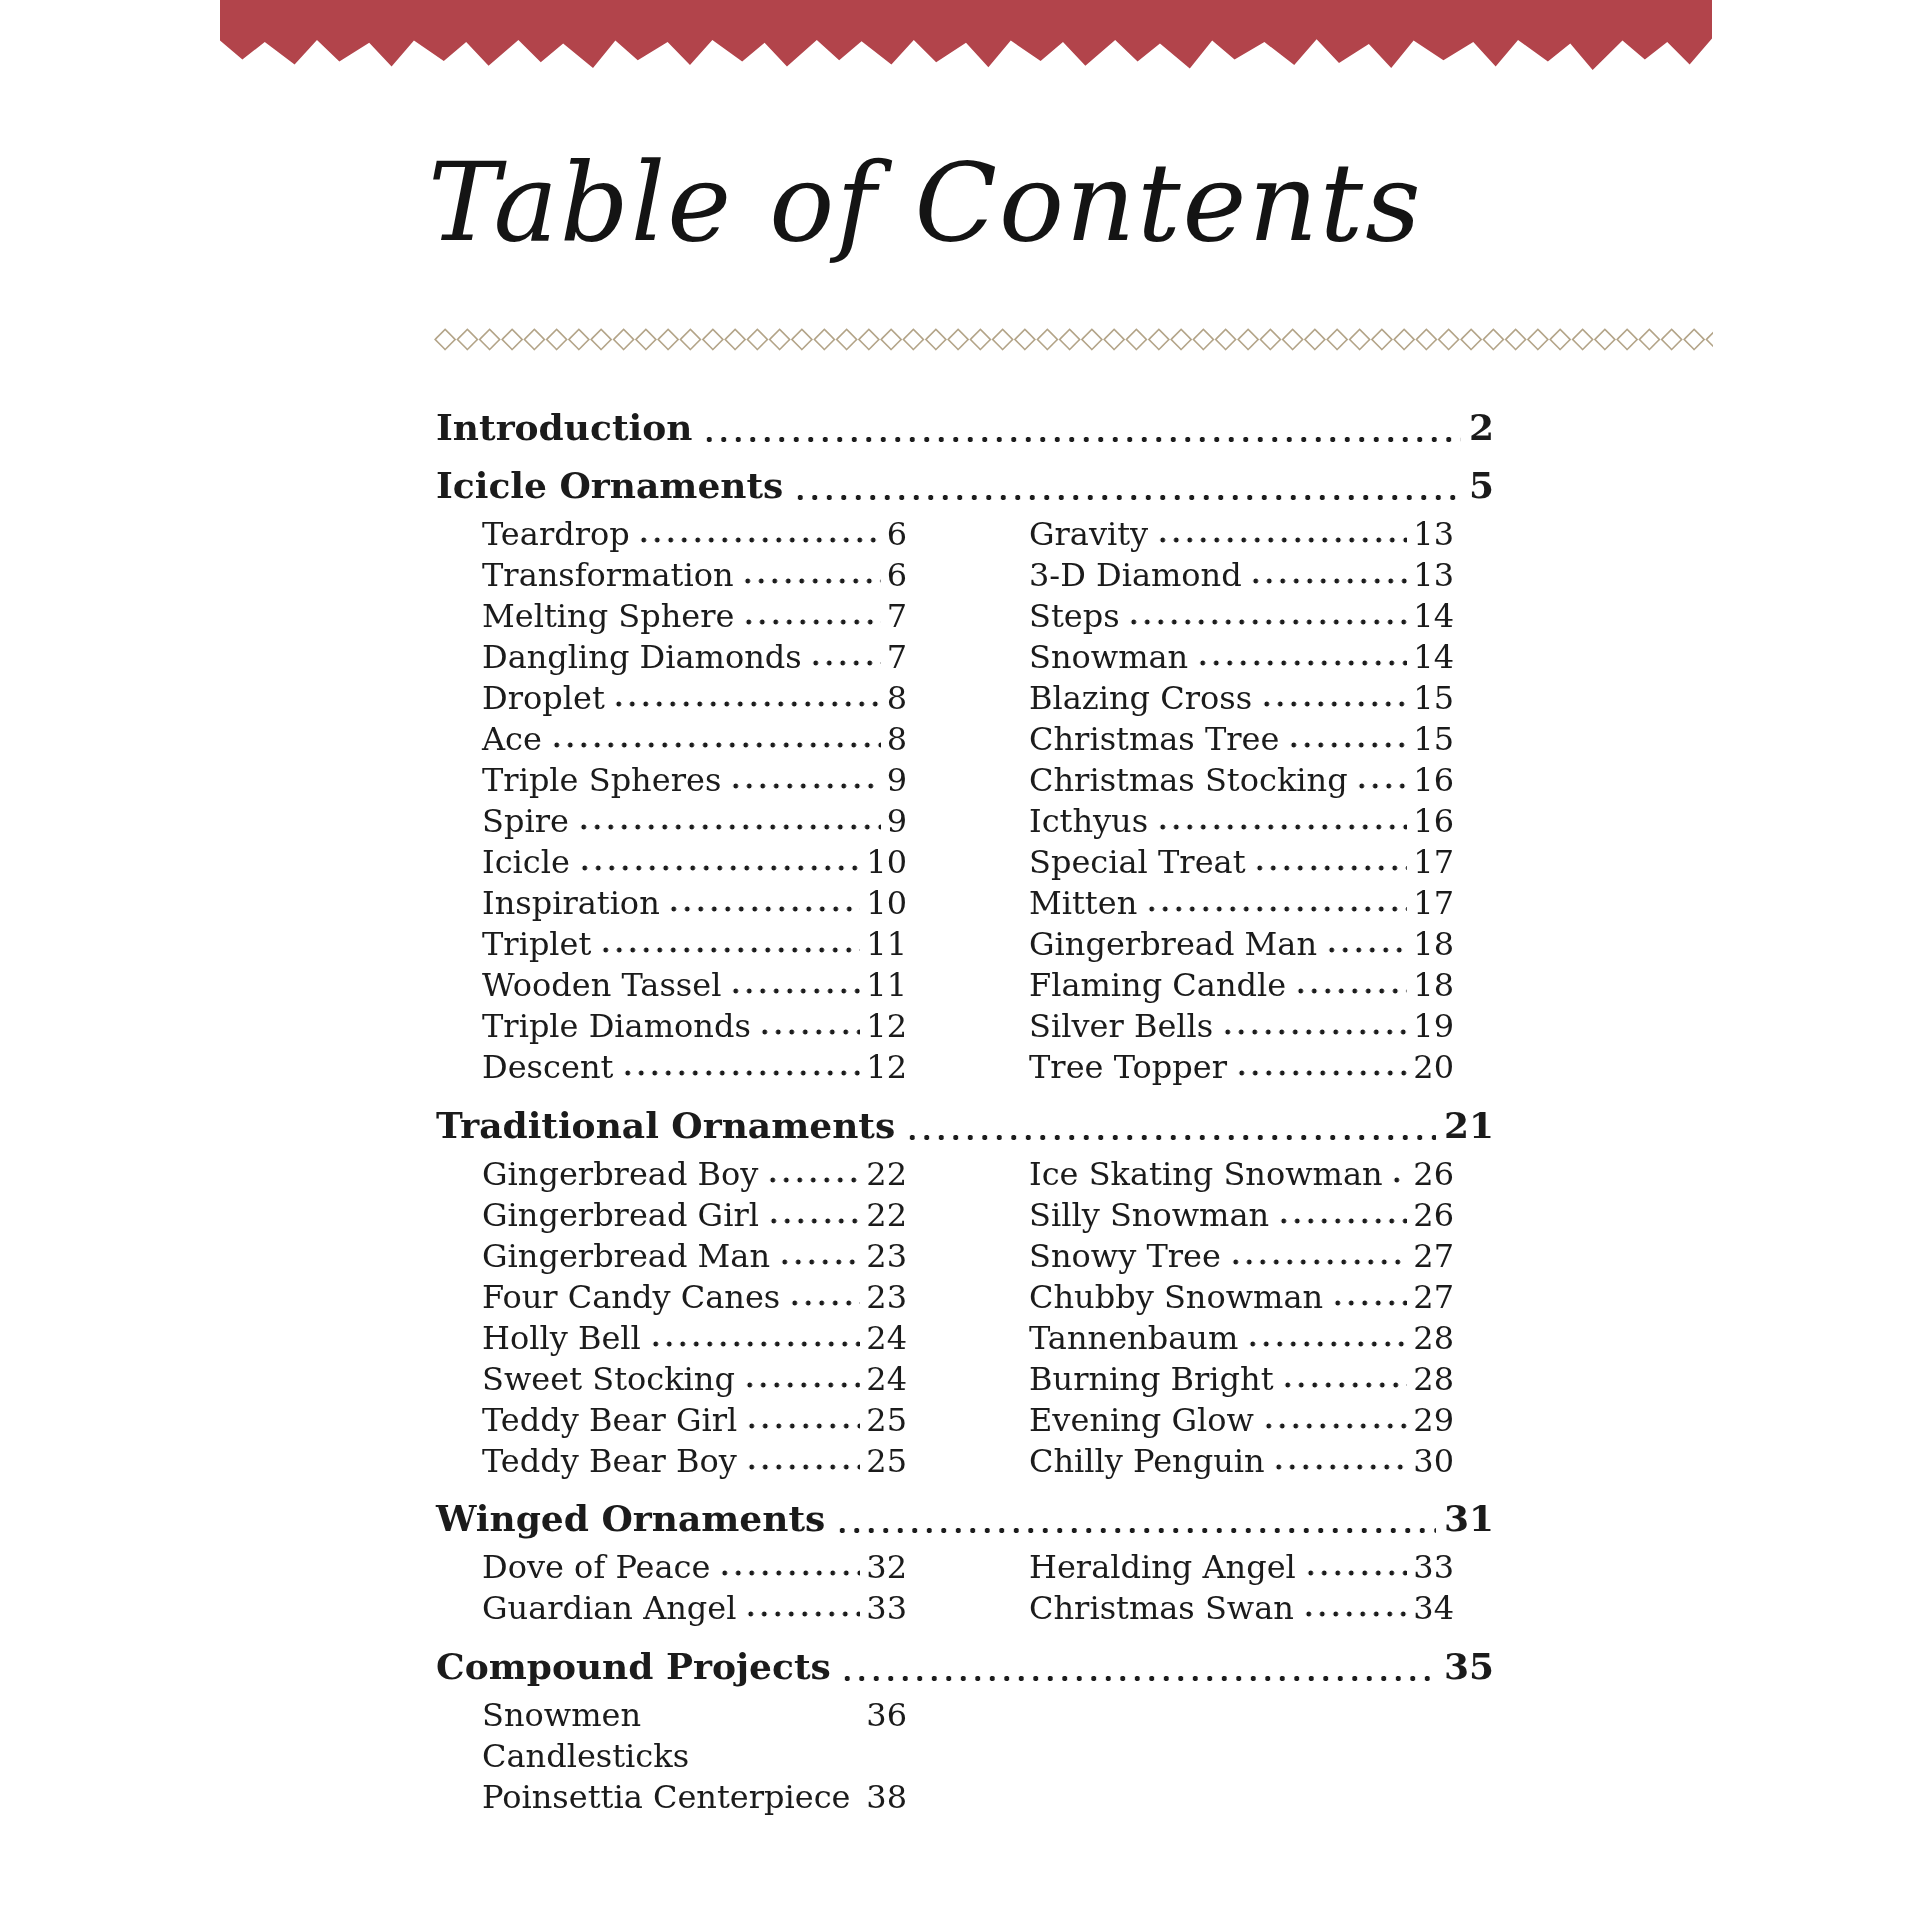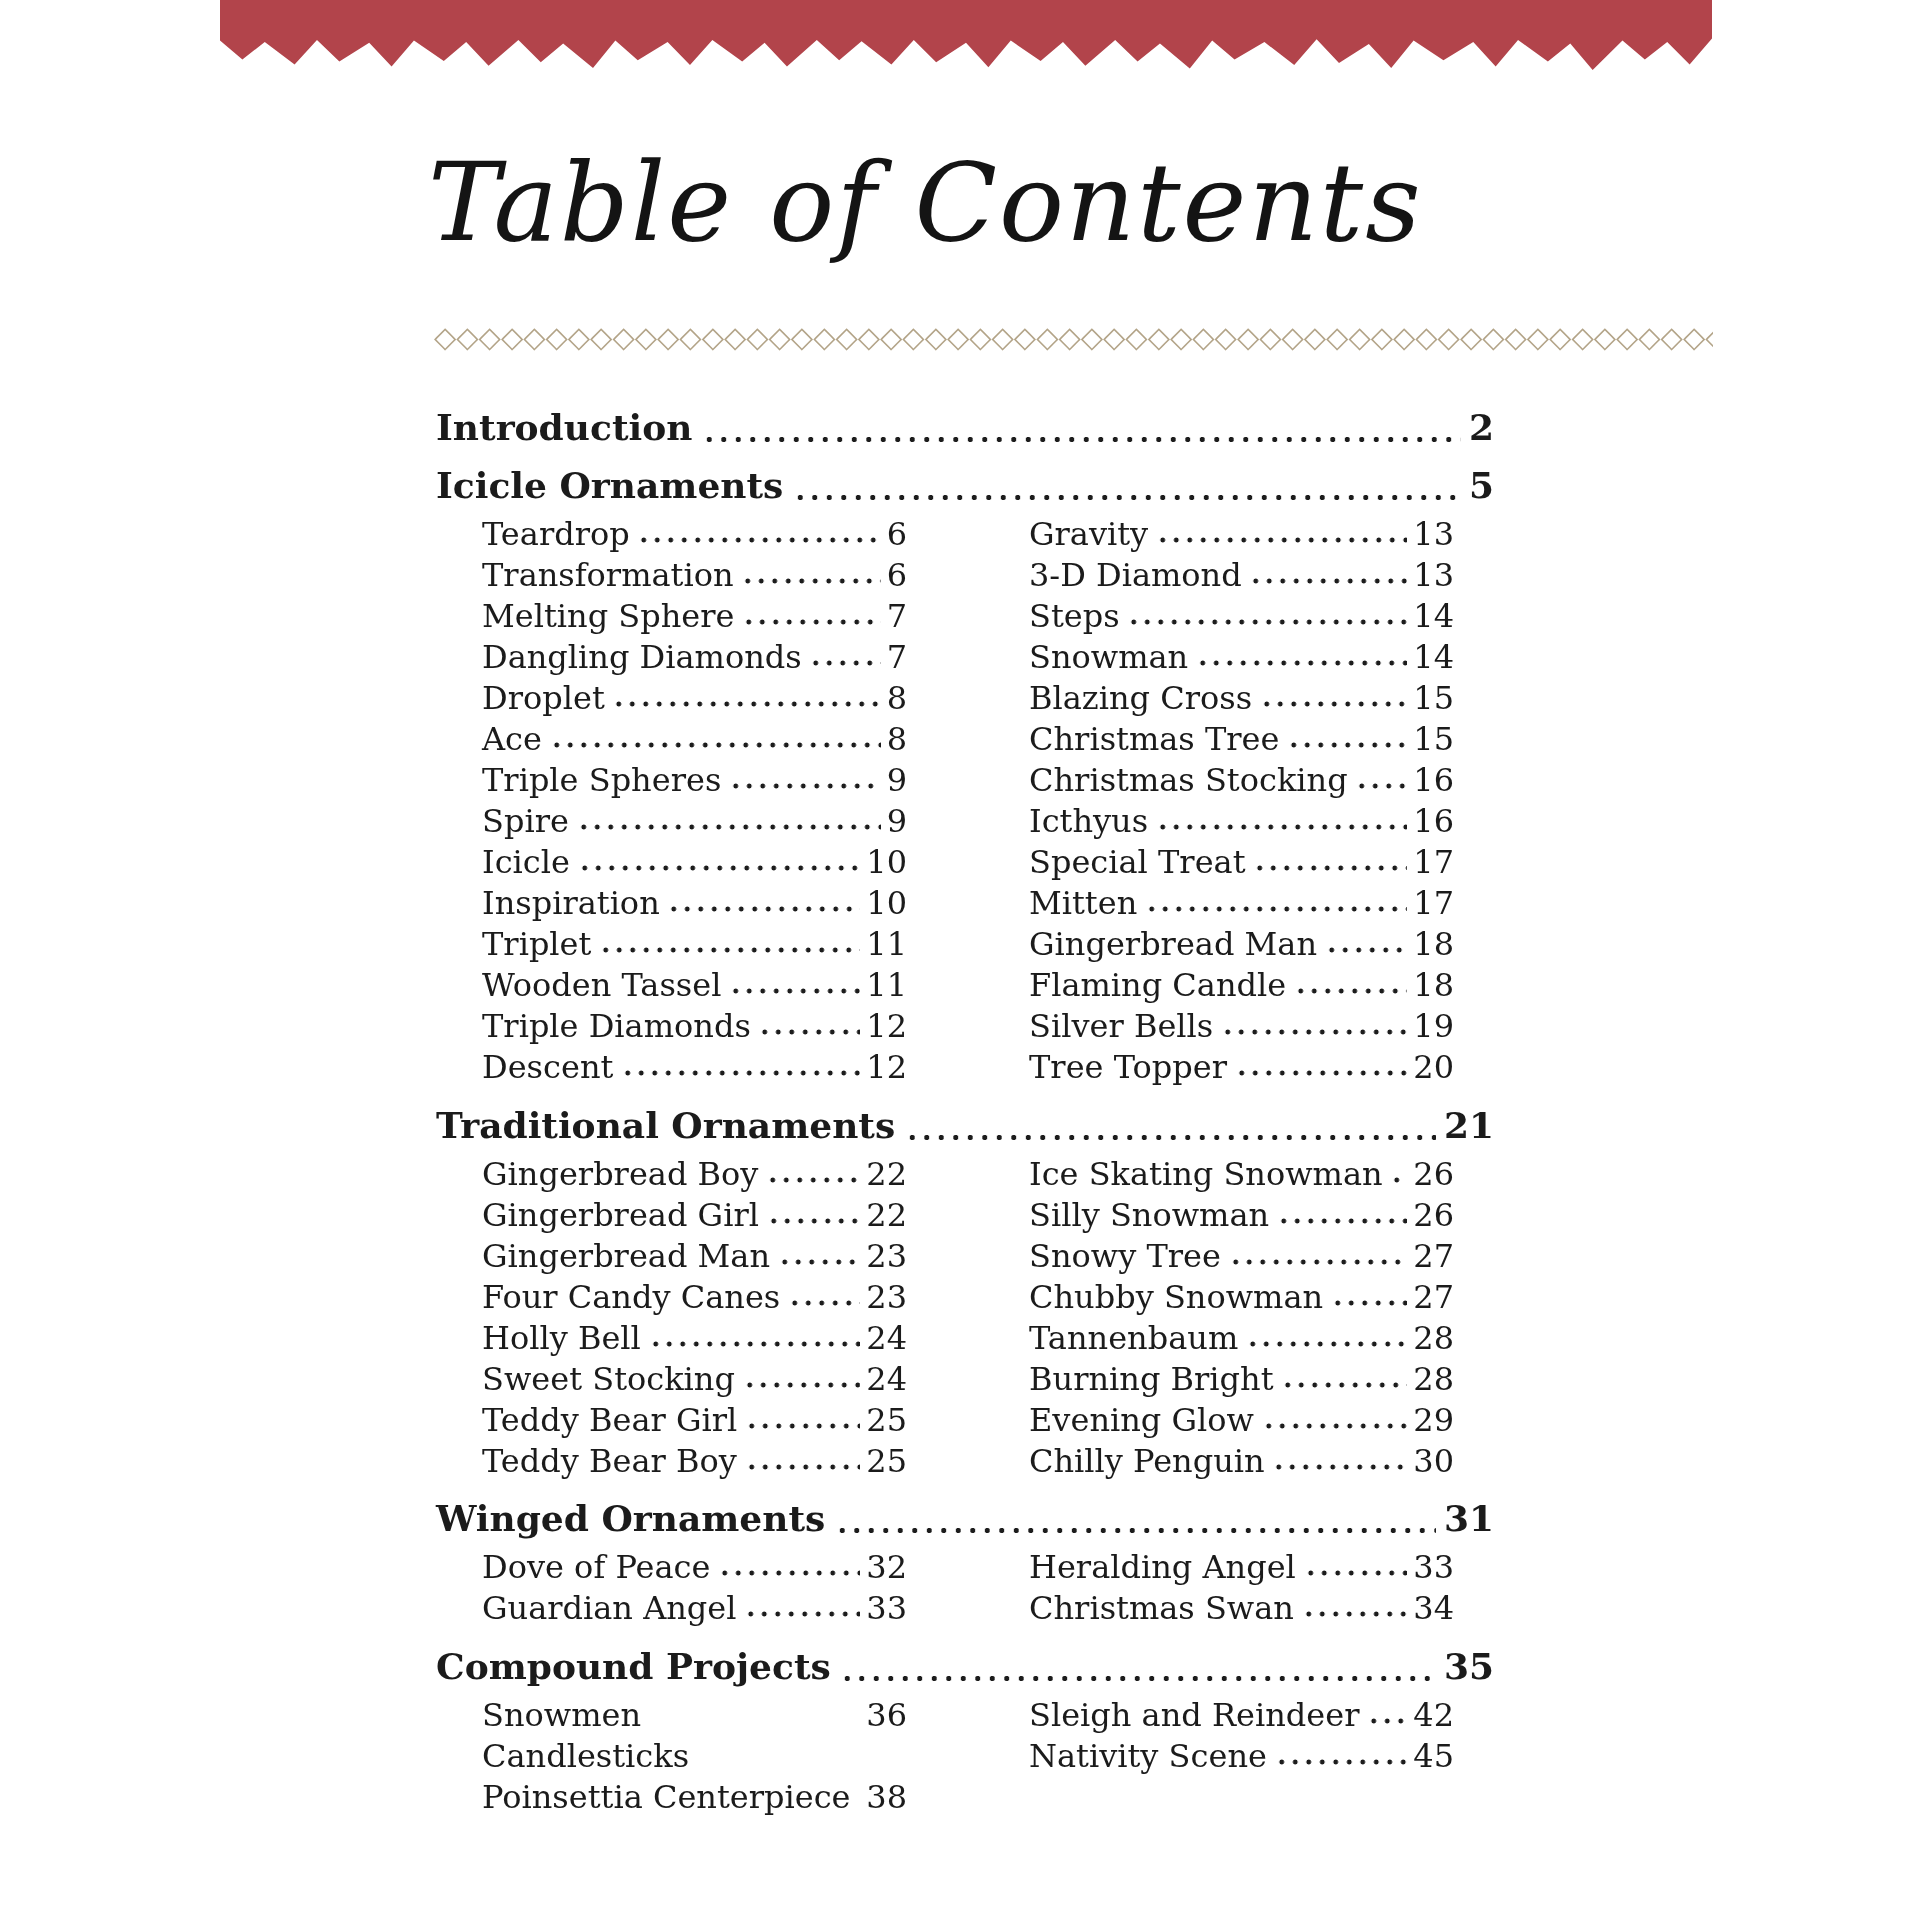--- a/index.html
+++ b/index.html
@@ -331,29 +331,17 @@
             <span>Snowmen Candlesticks</span>
             <span class="dots"></span>
             <span class="pg">36</span>
           </div>
         <div class="srow">
             <span>Poinsettia Centerpiece</span>
             <span class="dots"></span>
             <span class="pg">38</span>
           </div>
       </div>
-      <div class="col">
-        <div class="srow">
-            <span>Sleigh and Reindeer</span>
-            <span class="dots"></span>
-            <span class="pg">42</span>
-          </div>
-        <div class="srow">
-            <span>Nativity Scene</span>
-            <span class="dots"></span>
-            <span class="pg">45</span>
-          </div>
-      </div>
     </div>
 
   </div>
 </div>
 
 
 </body></html>

